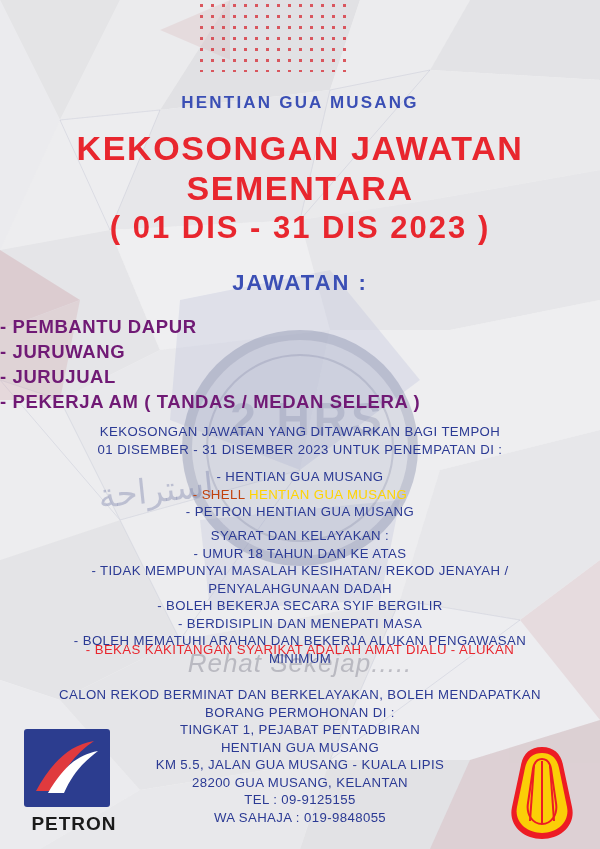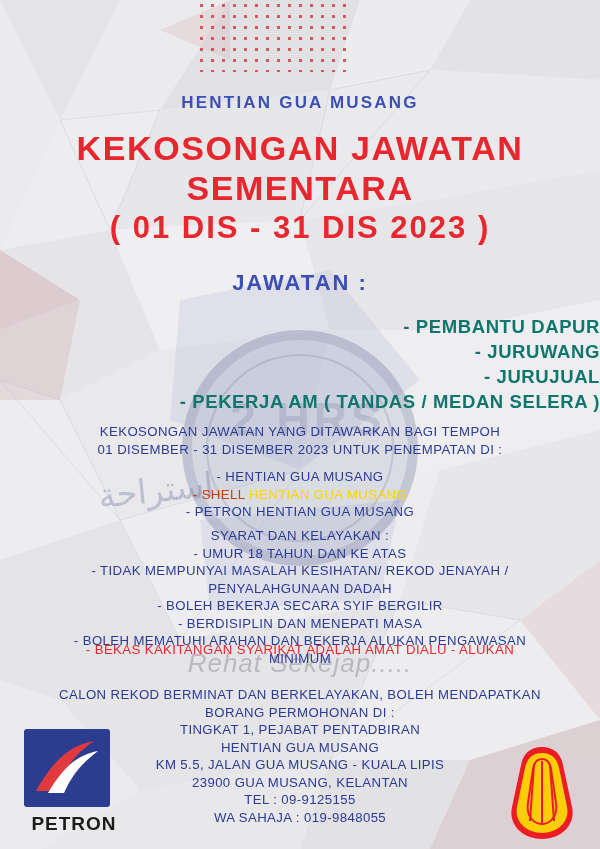--- a/index.html
+++ b/index.html
@@ -95,22 +95,22 @@
   .jawatan-label {
     position: absolute; top: 270px; left: 0; right: 0;
     text-align: center;
     color: #3b4fb5;
     font-weight: bold;
     font-size: 22px;
     letter-spacing: 2px;
   }
   .jobs {
     position: absolute; top: 314px; left: 0; right: 0;
-    text-align: right;
-    color: #0f766e;
+    text-align: left;
+    color: #701a75;
     font-weight: bold;
     font-size: 18.5px;
     line-height: 25px;
     letter-spacing: .6px;
   }
   .para {
     position: absolute; left: 0; right: 0;
     text-align: center;
     color: #2b3a94;
     font-weight: normal;
@@ -250,21 +250,21 @@
     </div>
 
     <div class="para p-bekas">- BEKAS KAKITANGAN SYARIKAT ADALAH AMAT DIALU - ALUKAN</div>
 
     <div class="para p-calon">
       <div>CALON REKOD BERMINAT DAN BERKELAYAKAN, BOLEH MENDAPATKAN</div>
       <div>BORANG PERMOHONAN DI :</div>
       <div>TINGKAT 1, PEJABAT PENTADBIRAN</div>
       <div>HENTIAN GUA MUSANG</div>
       <div>KM 5.5, JALAN GUA MUSANG - KUALA LIPIS</div>
-      <div>23900 GUA MUSANG, KELANTAN</div>
+      <div>28200 GUA MUSANG, KELANTAN</div>
       <div>TEL : 09-9125155</div>
       <div>WA SAHAJA : 019-9848055</div>
     </div>
   </div>
 
   <div class="petron">
     <svg width="122" height="84" viewBox="0 0 122 84">
       <rect x="14" y="0" width="86" height="78" rx="3" fill="#2c3d8f"></rect>
       <path d="M26 62 C40 36 58 16 84 12 C66 24 54 40 44 62 Z" fill="#e03a3e"></path>
       <path d="M38 64 C52 40 66 26 88 22 C72 34 62 46 54 64 Z" fill="#ffffff"></path>

